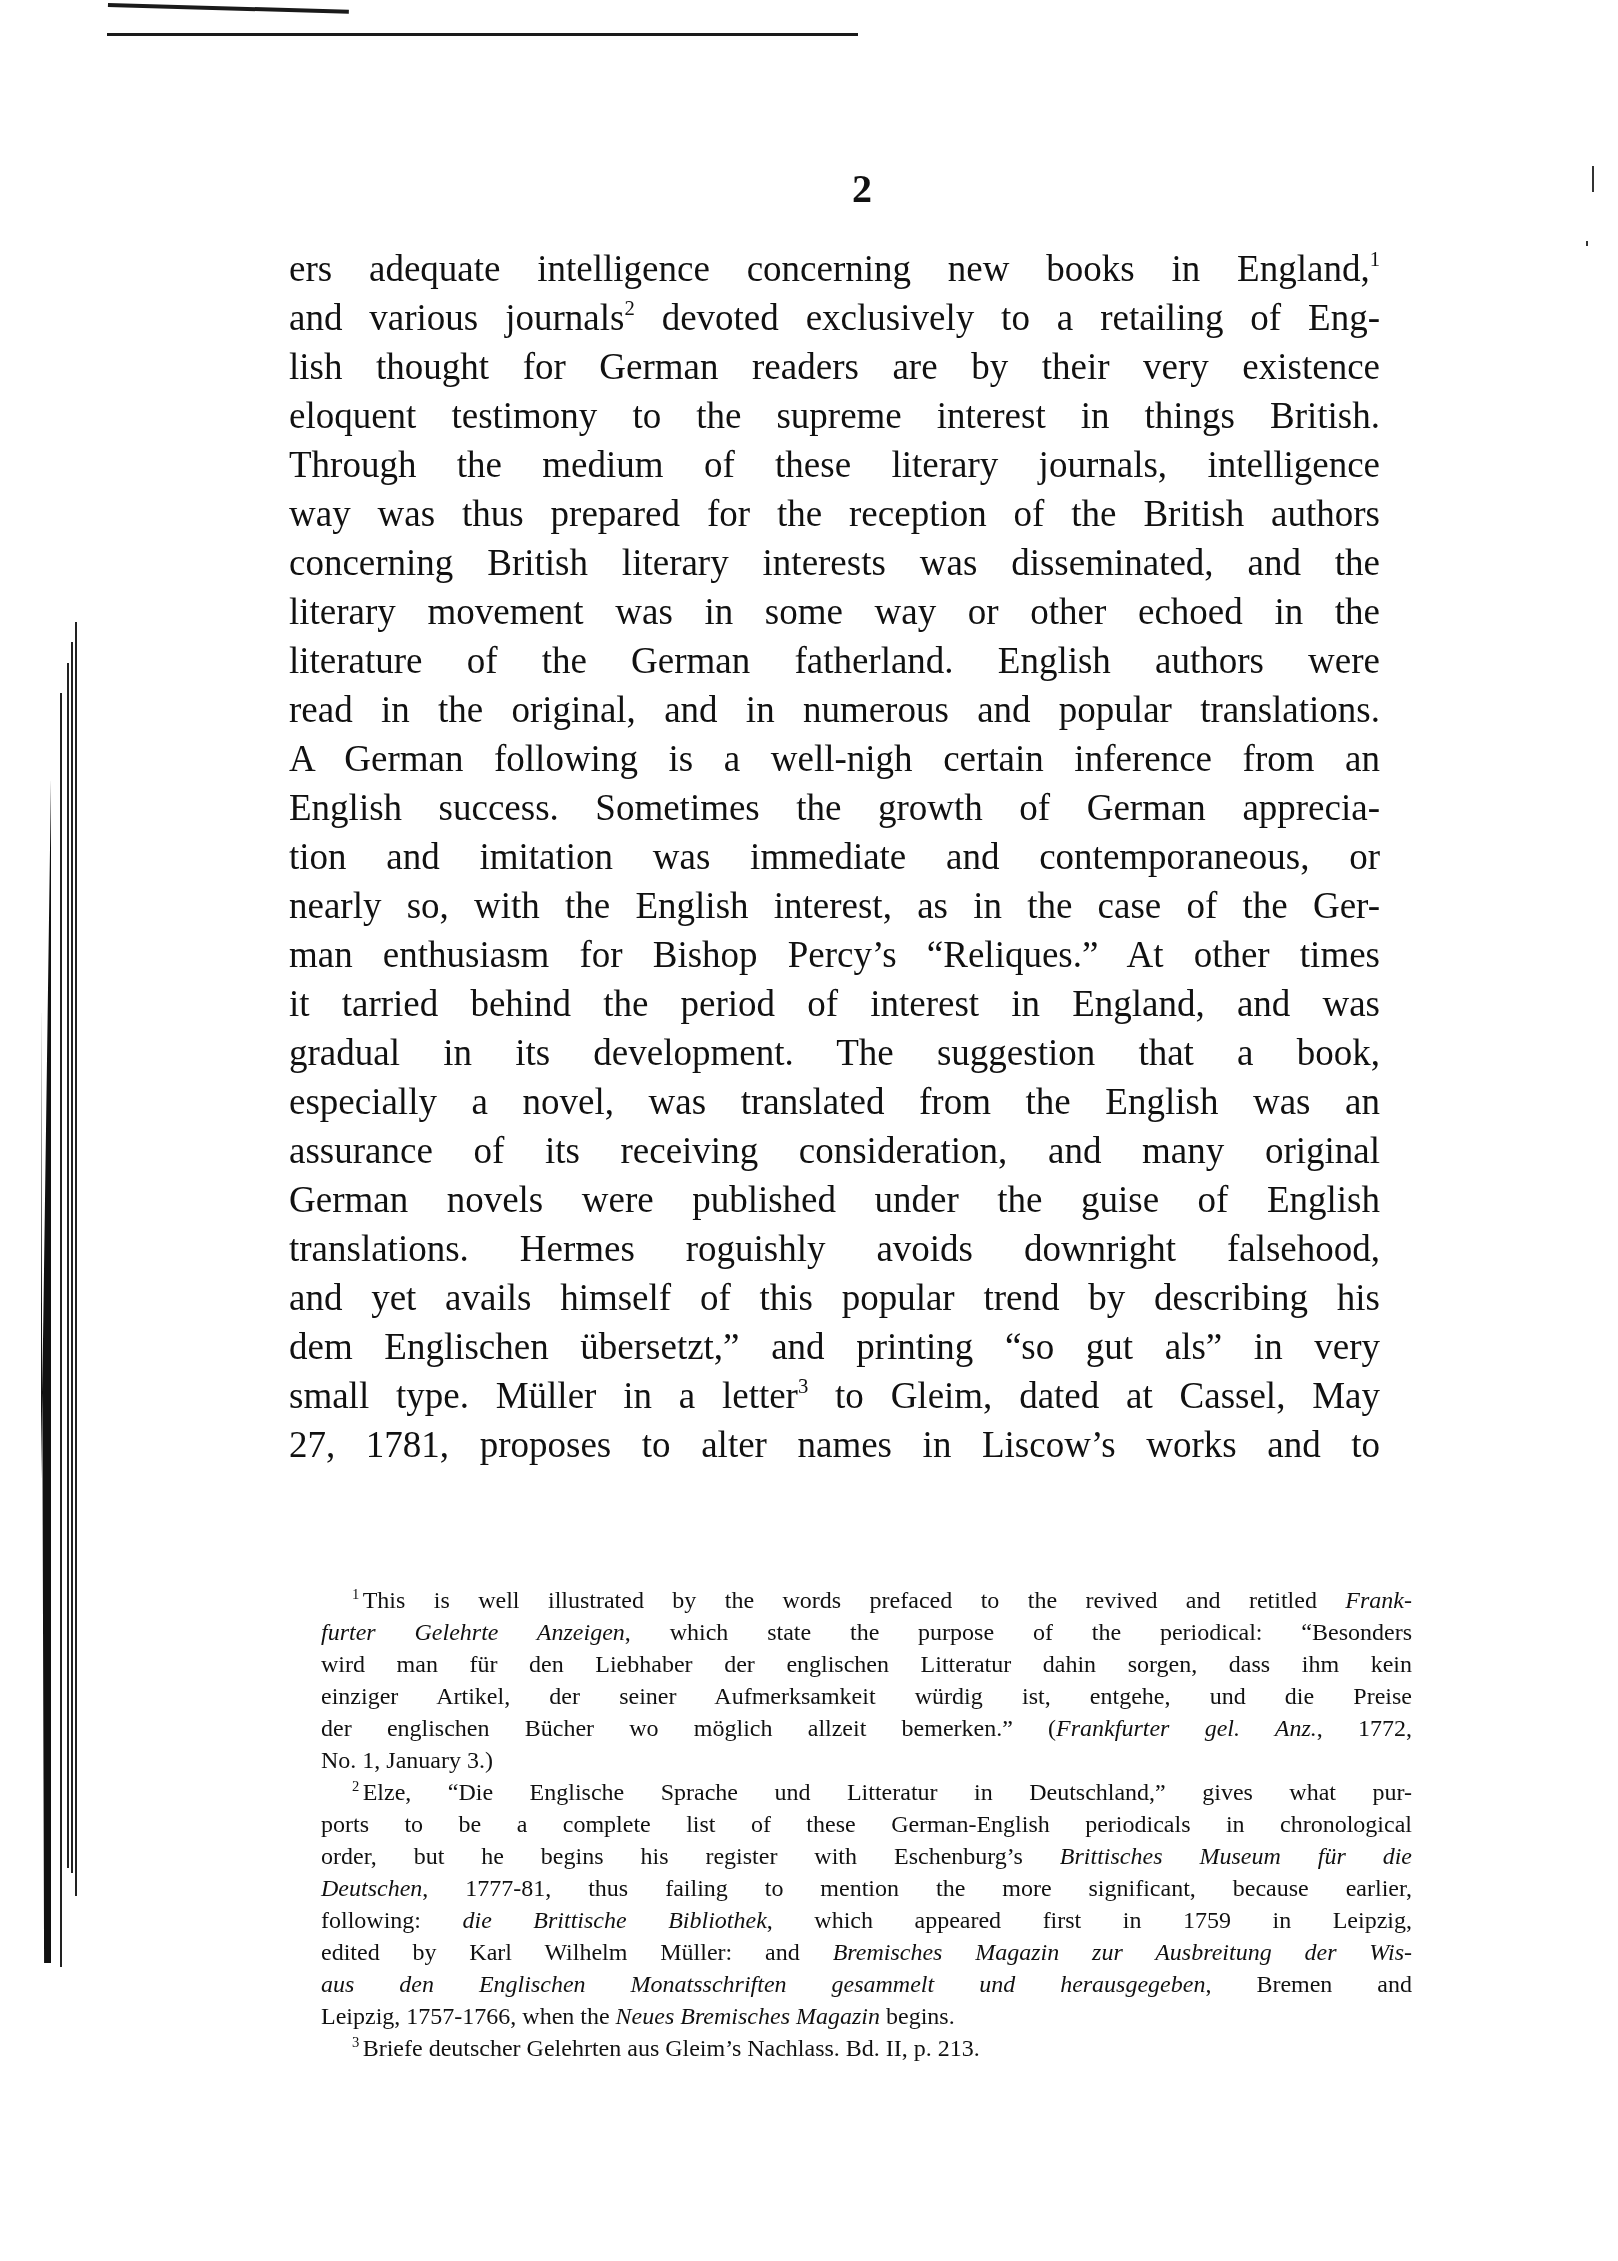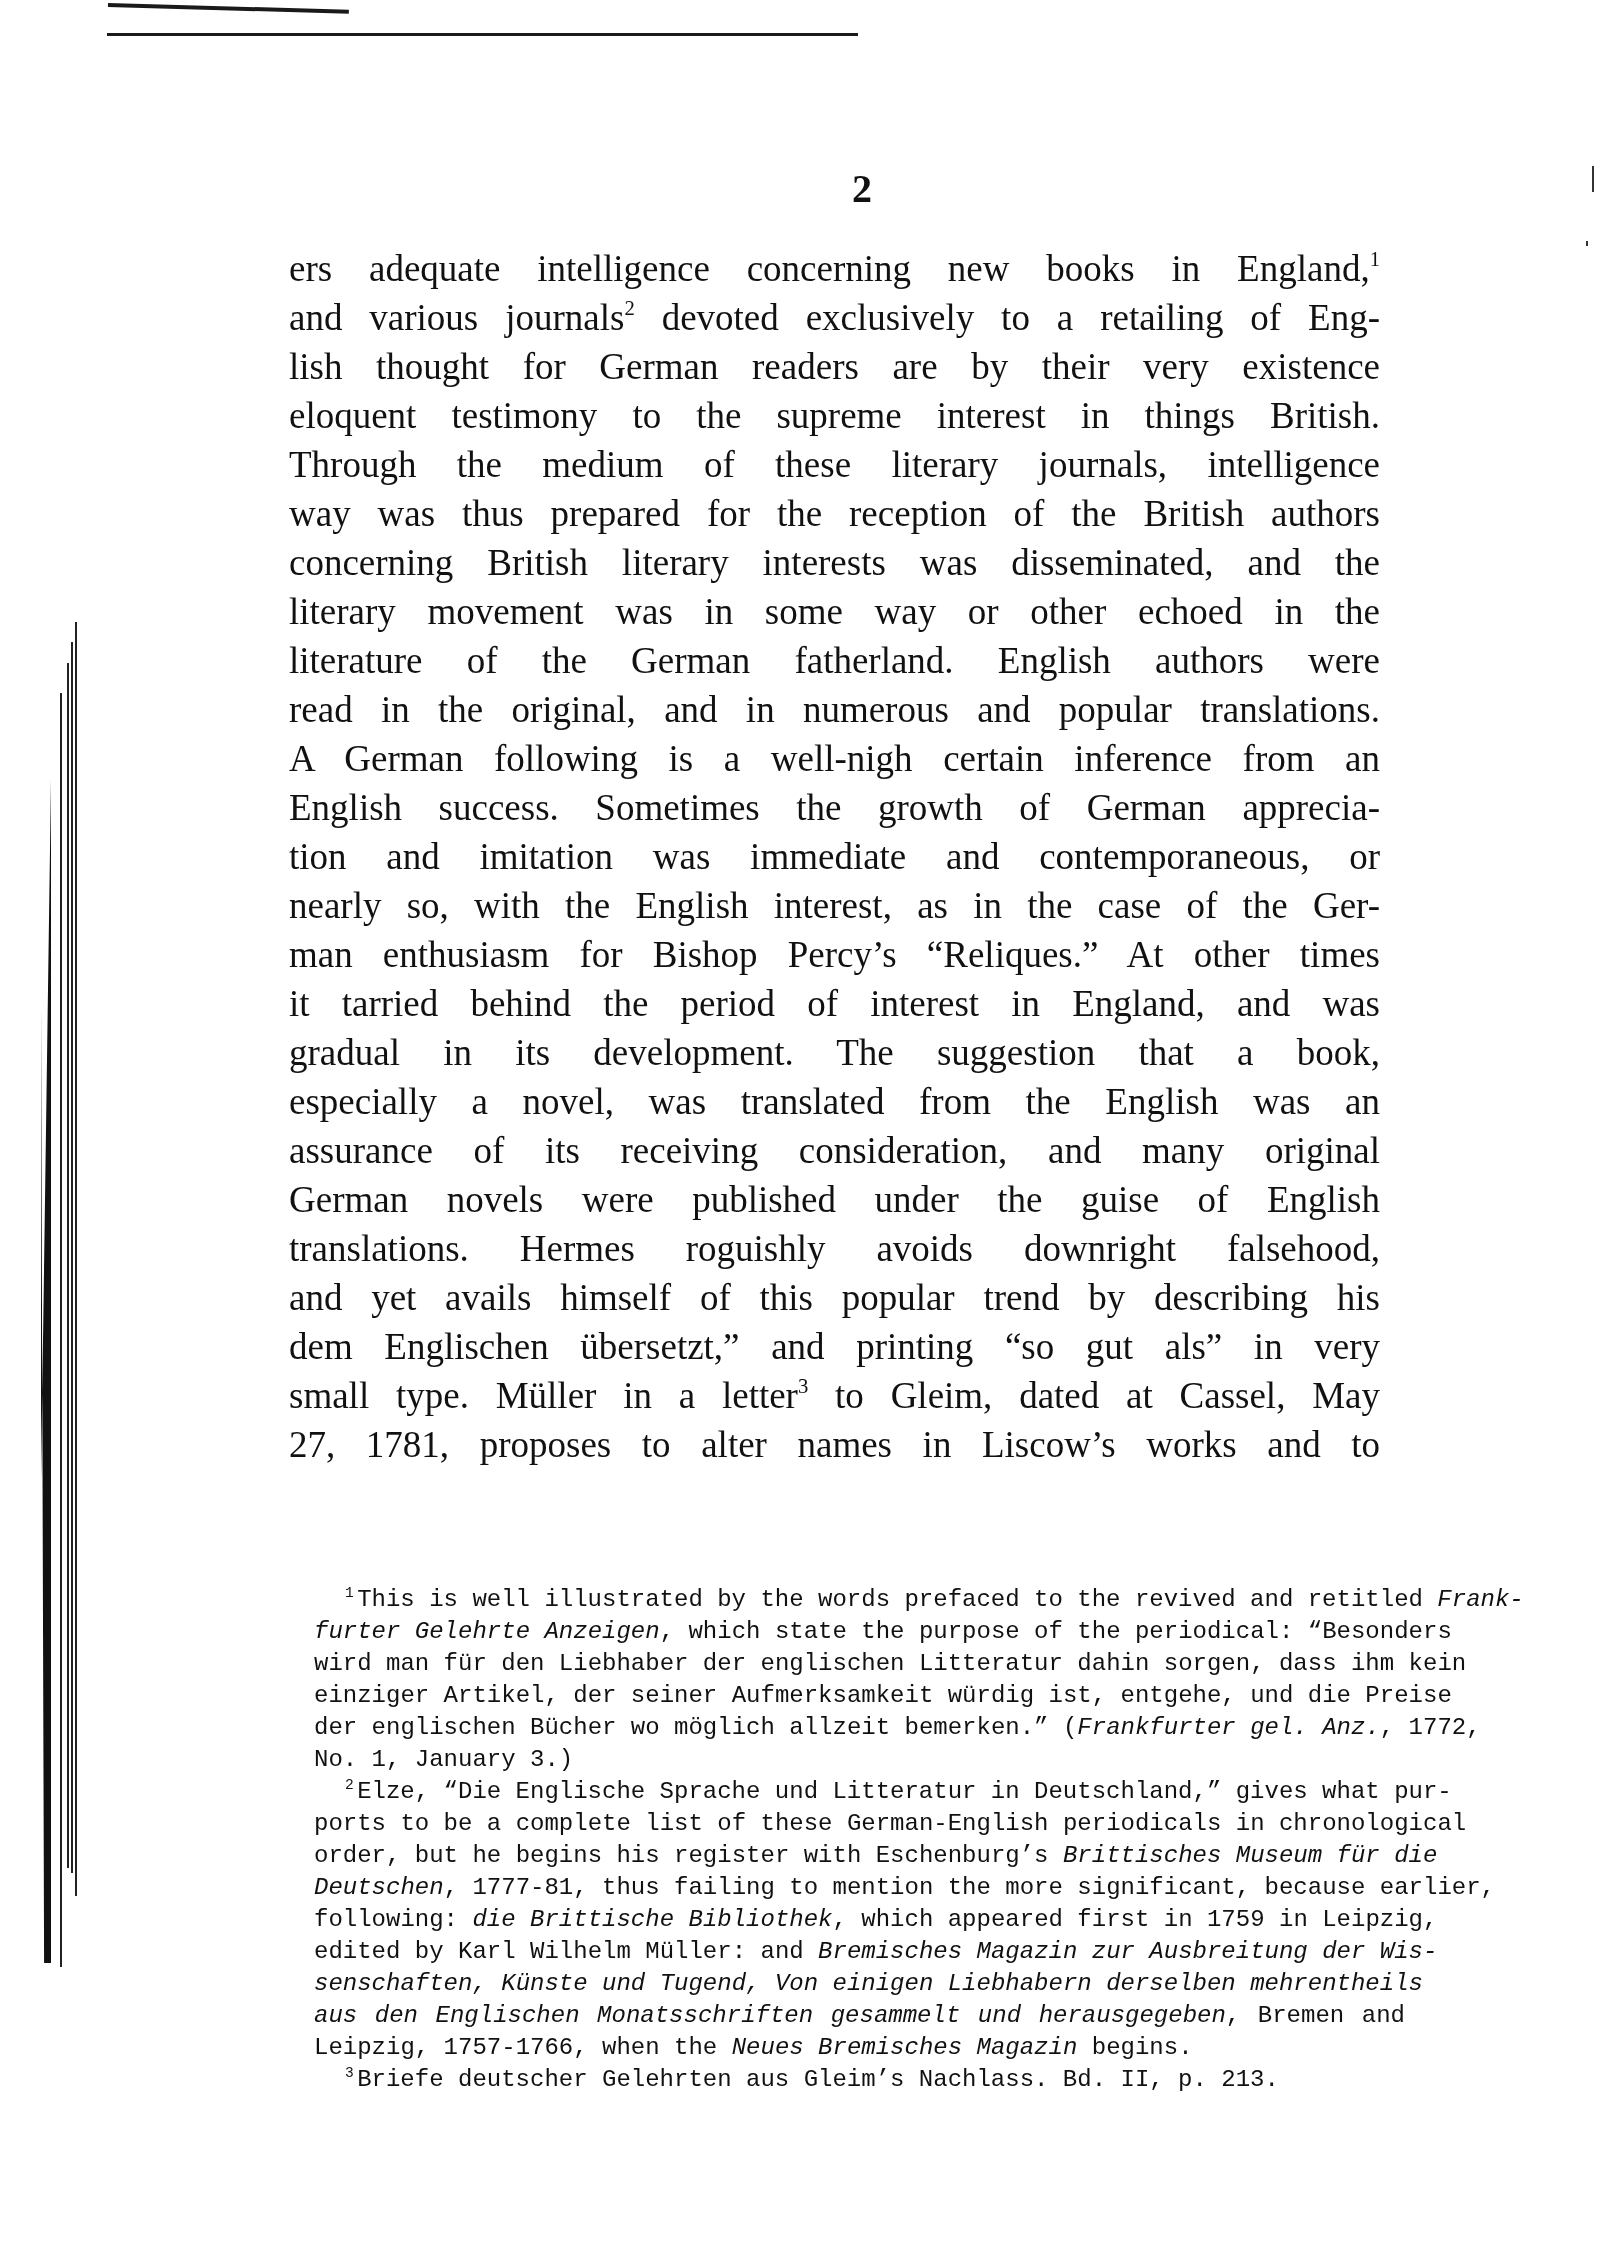--- a/index.html
+++ b/index.html
@@ -23,22 +23,22 @@
   .body-text {
     position: absolute; left: 289px; top: 244px; width: 1091px;
     font-size: 37px; line-height: 49px;
   }
   .line {
     display: block; text-align: justify; text-align-last: justify;
     white-space: nowrap; height: 49px;
   }
   sup.fn-ref { font-size: 20.7px; vertical-align: 15.5px; line-height: 0; }
   .footnotes {
-    position: absolute; left: 314px; top: 1584px; width: 1091px;
-    font-size: 24px; line-height: 32px; font-family: Liberation Mono, monospace;
+    position: absolute; left: 321px; top: 1584px; width: 1091px;
+    font-size: 24px; line-height: 32px;
   }
   .fn-line {
     display: block; text-align: justify; text-align-last: justify;
     white-space: nowrap; height: 32px;
   }
   .fn-line.first { padding-left: 31px; }
   .fn-line.short { text-align-last: left; }
   .fn-mark { font-size: 14.6px; vertical-align: 8.6px; line-height: 0; margin-right: 3.4px; }
   i { font-style: italic; }
   .binding-edge { position: absolute; left: 0; top: 603px; width: 86px; height: 1659px; }
@@ -102,21 +102,20 @@
     <span class="fn-line short">No. 1, January 3.)</span>
   </div>
 
   <div>
     <span class="fn-line first"><span class="fn-mark">2</span><span>Elze, “Die Englische Sprache und Litteratur in Deutschland,” gives what pur-</span></span>
     <span class="fn-line">ports to be a complete list of these German-English periodicals in chronological</span>
     <span class="fn-line"><span>order, but he begins his register with Eschenburg’s </span><i>Brittisches Museum für die</i></span>
     <span class="fn-line"><i>Deutschen</i><span>, 1777-81, thus failing to mention the more significant, because earlier,</span></span>
     <span class="fn-line"><span>following:  </span><i>die Brittische Bibliothek</i><span>, which appeared first in 1759 in Leipzig,</span></span>
     <span class="fn-line"><span>edited by Karl Wilhelm Müller: and </span><i>Bremisches Magazin zur Ausbreitung der Wis-</i></span>
-    <span class="fn-line"><i>senschaften, Künste und Tugend, Von einigen Liebhabern derselben mehrentheils</i></span>
     <span class="fn-line"><i>aus den Englischen Monatsschriften gesammelt und herausgegeben</i><span>, Bremen and</span></span>
     <span class="fn-line short"><span>Leipzig, 1757-1766, when the </span><i>Neues Bremisches Magazin</i><span> begins.</span></span>
   </div>
 
   <div>
     <span class="fn-line first short"><span class="fn-mark">3</span><span>Briefe deutscher Gelehrten aus Gleim’s Nachlass.  Bd. II, p. 213.</span></span>
   </div>
 </div>
 
 

